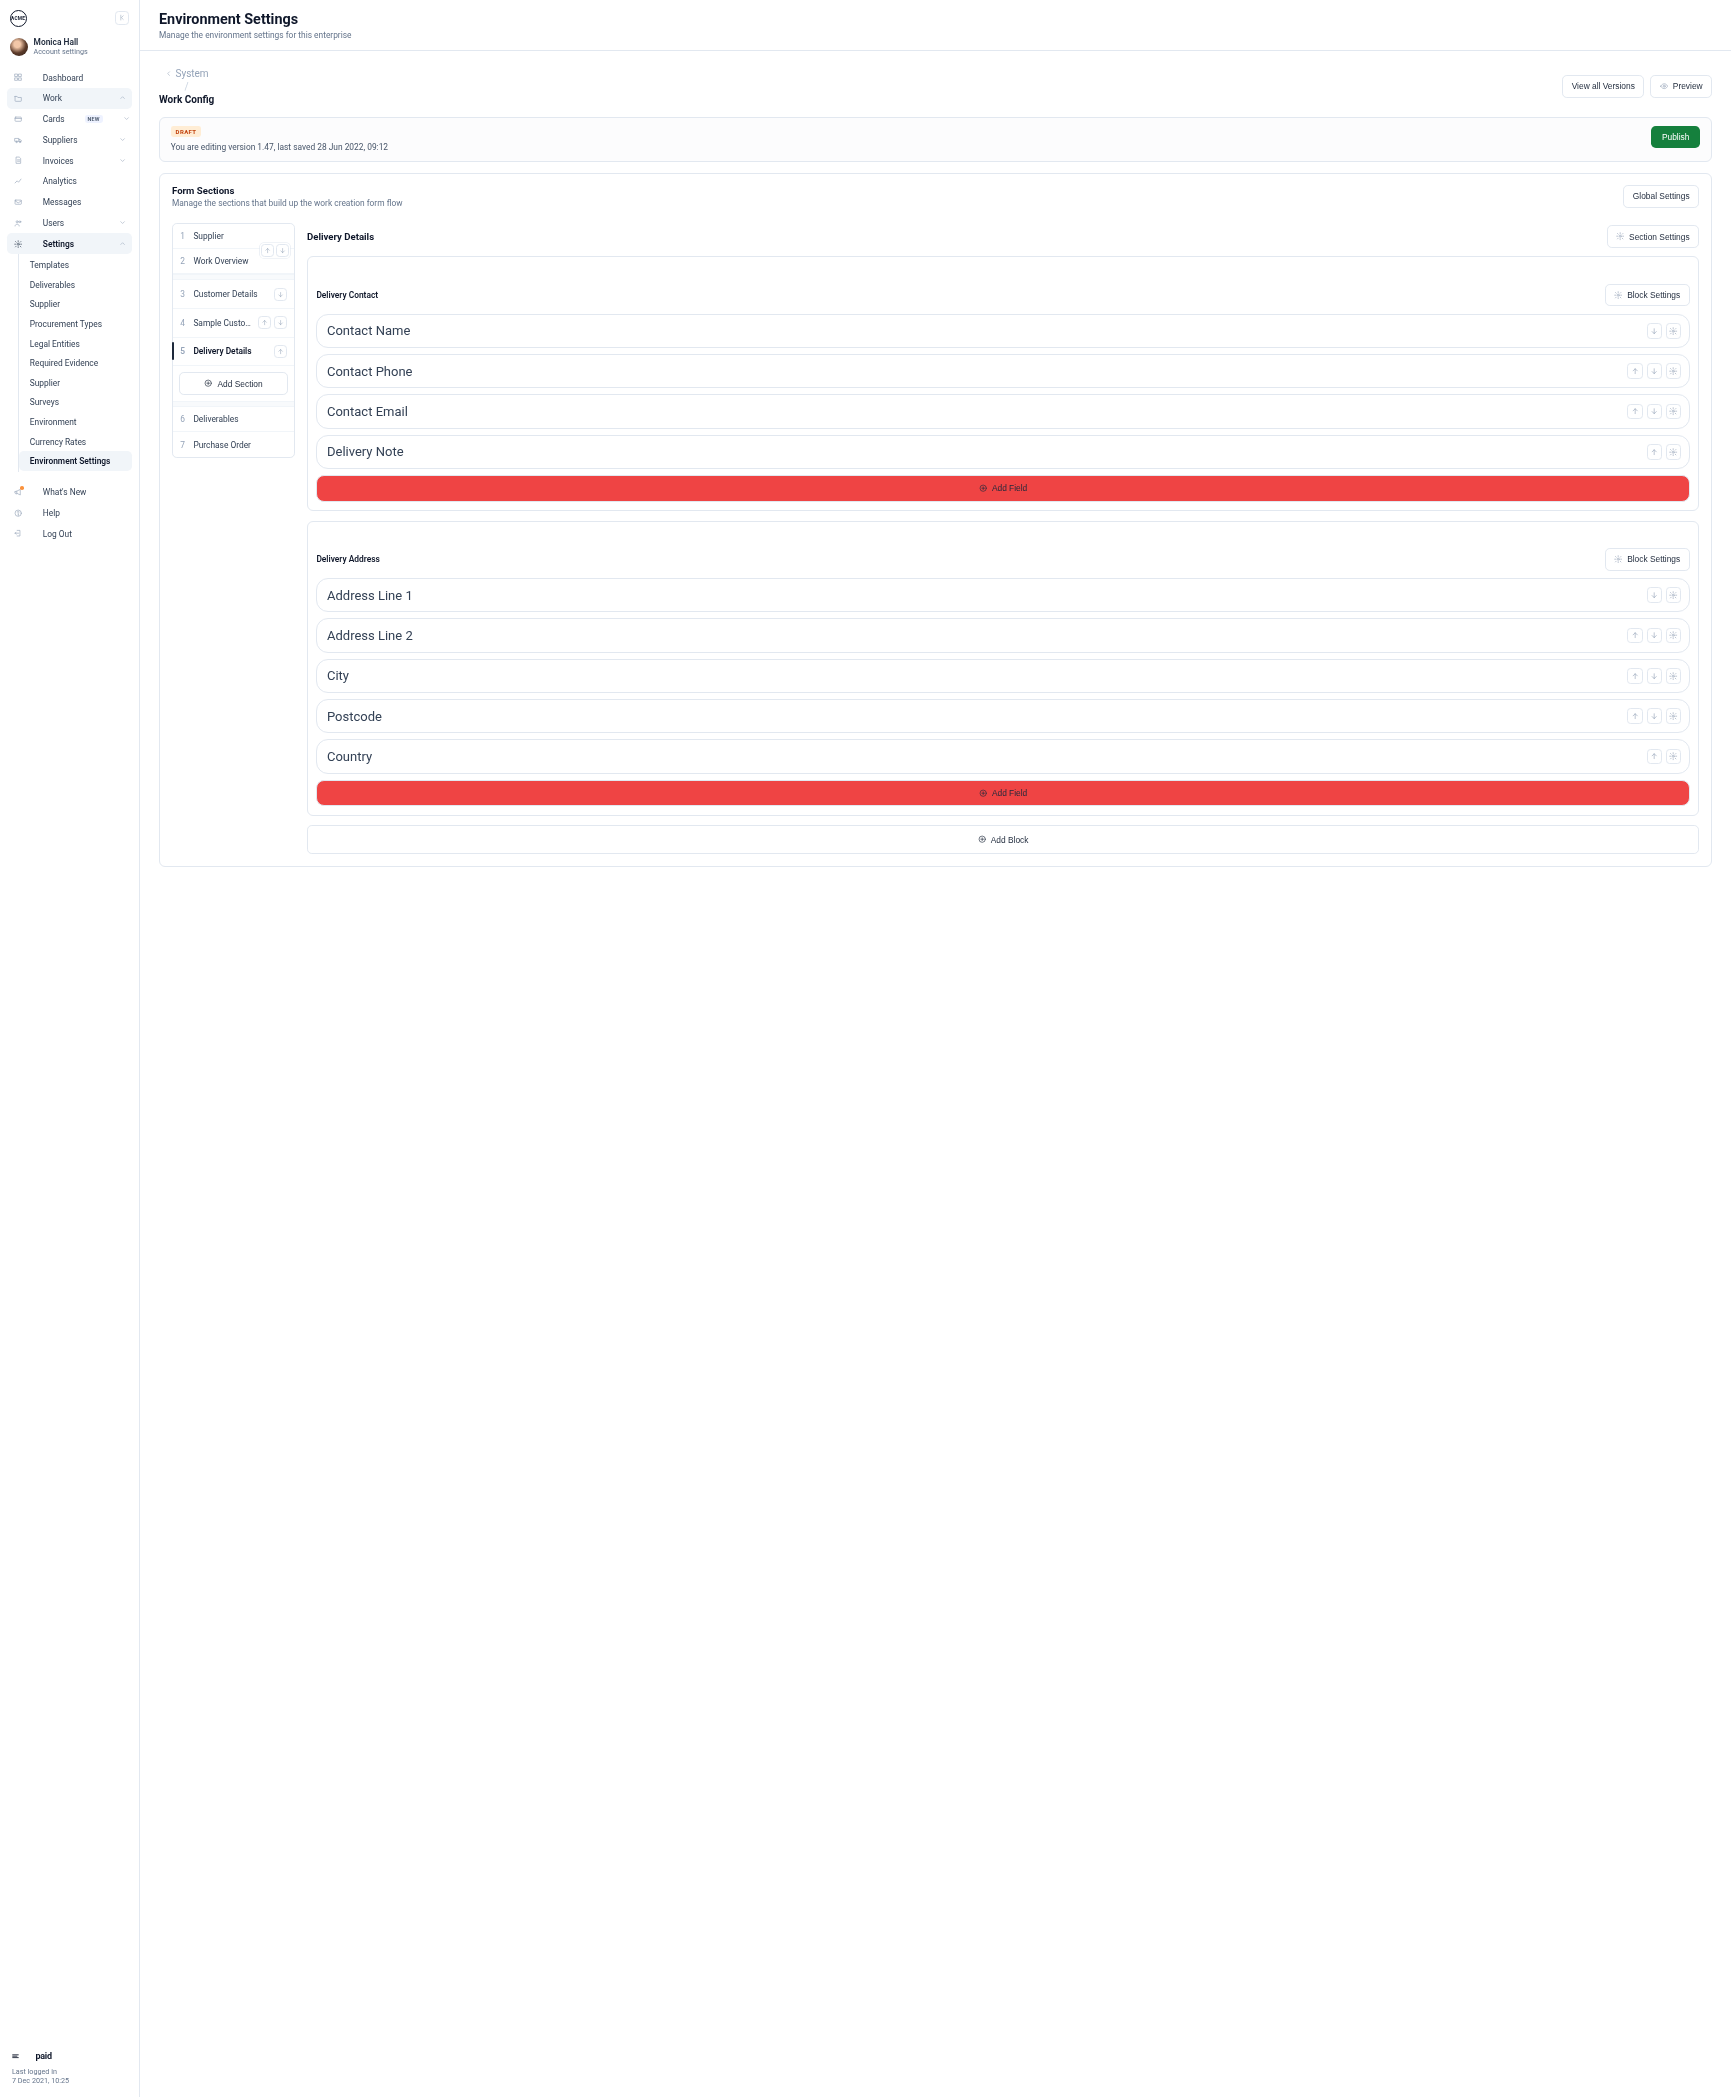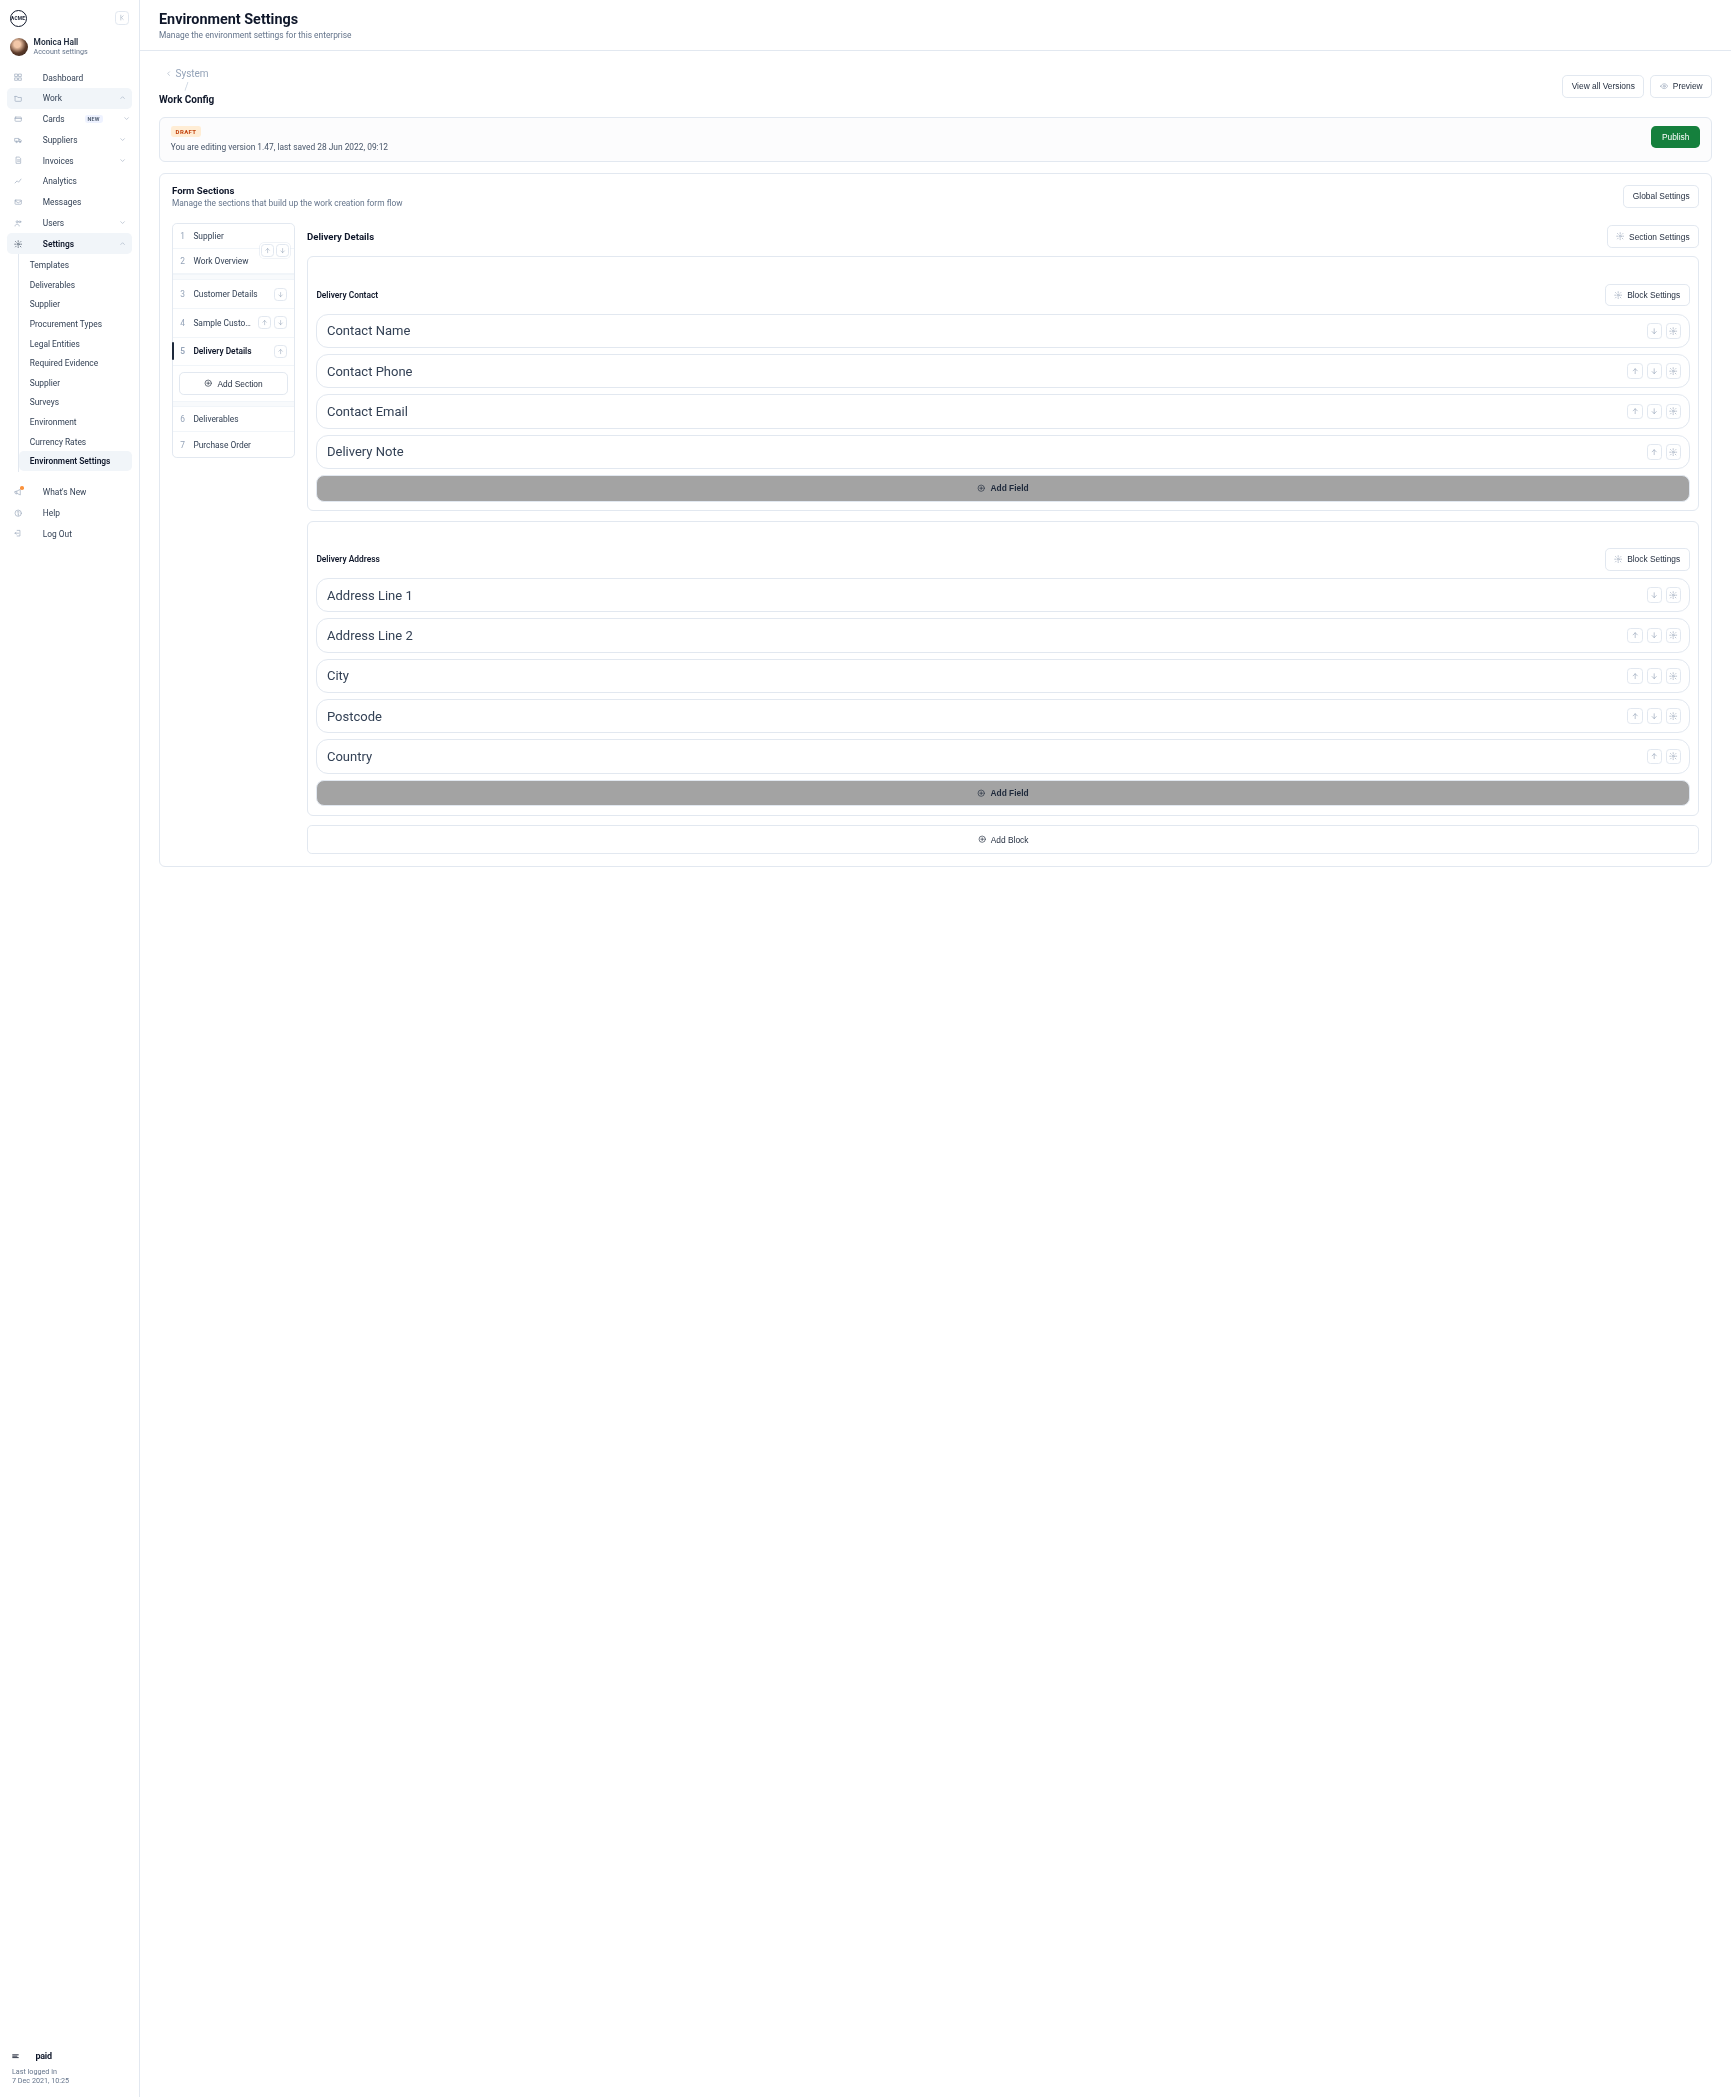--- a/index.html
+++ b/index.html
@@ -256,24 +256,24 @@
   .block-title { font-weight:600; color:#0f172a; font-size:8.4px; }
   .field-row {
     border:0.6px solid #e2e8f0; border-radius:12px;
     padding: 8.4px 7.2px 8.4px 9.6px;
     display:flex; align-items:center; justify-content:space-between;
     margin-bottom: 6px;
     font-size:13px; color:#334155;
   }
   .field-ctrls { display:flex; gap:3.6px; }
   .add-field-btn {
-    border:0.6px solid #e2e8f0; background:#a3a3a3; border-radius:8px;
+    border:0.6px solid #e2e8f0; background:#ef4444; border-radius:8px;
     width:100%; padding:7.2px;
     display:flex; align-items:center; justify-content:center; gap:4.8px;
-    font-size:8.4px; font-weight:700; color:#1e293b; cursor:pointer;
+    font-size:8.4px; font-weight:400; color:#1e293b; cursor:pointer;
   }
   .add-block-btn {
     border:0.6px solid #e2e8f0; background:#fff; border-radius:4.8px;
     width:100%; padding:8.4px;
     display:flex; align-items:center; justify-content:center; gap:4.8px;
     font-size:8.4px; font-weight:500; color:#1e293b; cursor:pointer;
   }
 
   
   svg.ic { width:8.4px; height:8.4px; stroke:currentColor; fill:none; stroke-width:1.8; stroke-linecap:round; stroke-linejoin:round; }

